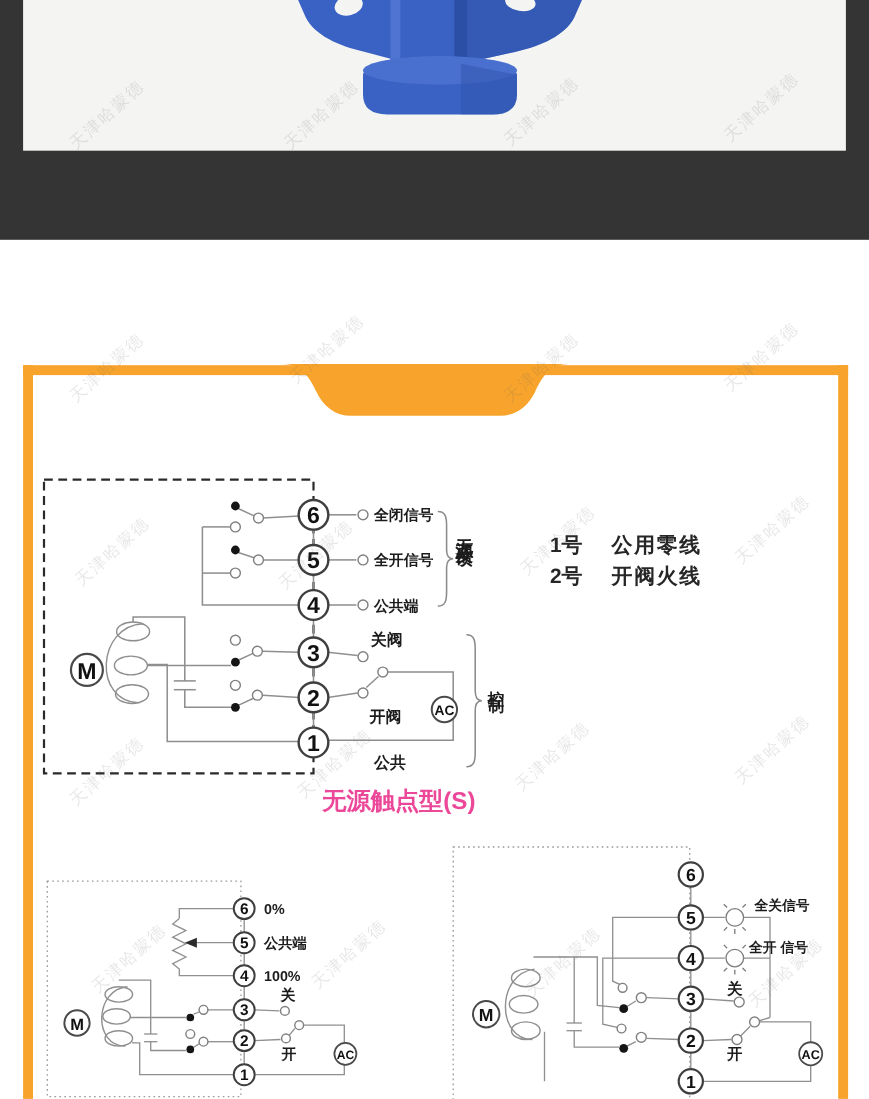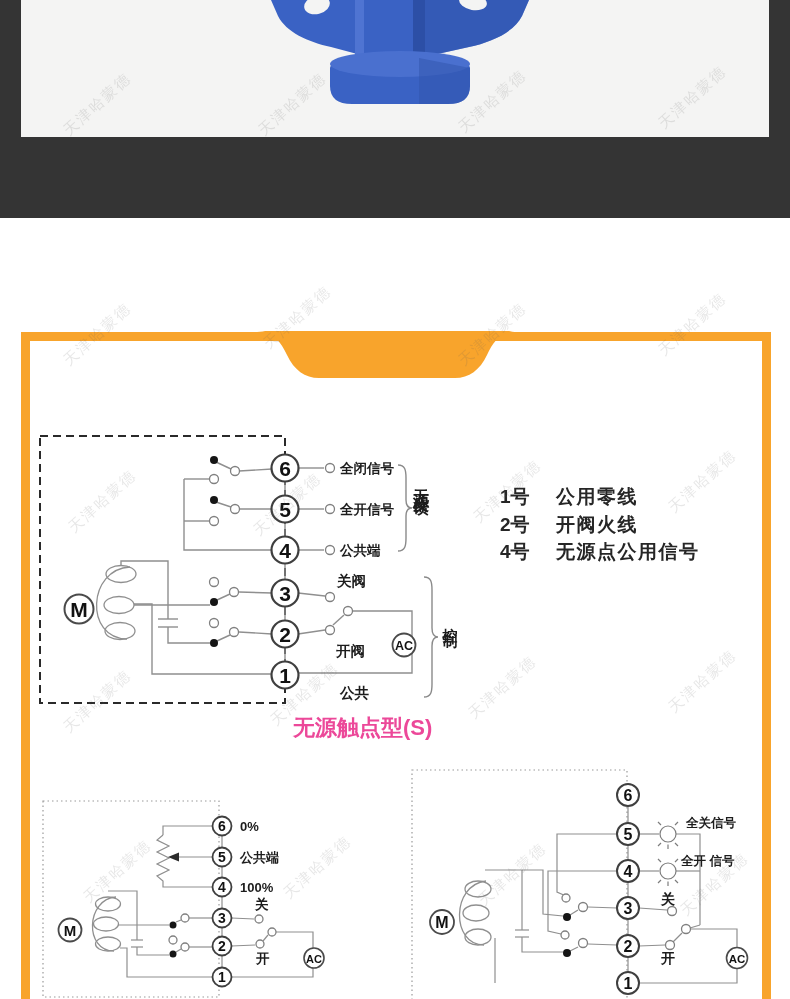--- a/index.html
+++ b/index.html
@@ -196,21 +196,20 @@
     <path class="brace" d="M368,45 C375,45 376,50 376,58 L376,80 C376,86 378,88 382,88 C378,88 376,90 376,96 L376,118 C376,126 375,131 368,131"></path>
     <path class="brace" d="M394,157 C401,157 402,162 402,170 L402,208 C402,214 404,217 408,217 C404,217 402,220 402,226 L402,264 C402,272 401,277 394,277"></path>
   </svg>
 
   <div class="vlabel fb">无源反馈</div>
   <div class="vlabel ctl">控制</div>
 
   <div class="legend">
     <div class="row"><span class="num">1号</span><span class="desc">公用零线</span></div>
     <div class="row"><span class="num">2号</span><span class="desc">开阀火线</span></div>
-    <div class="row"><span class="num">4号</span><span class="desc">无源点公用信号</span></div>
   </div>
 
   <div class="caption">无源触点型(S)</div>
 
   <svg class="d2" width="345" height="204" viewBox="0 0 345 204">
     <rect x="3" y="6" width="176" height="196" fill="none" stroke="#9a9a9a" stroke-width="1.2" stroke-dasharray="1.5,3"></rect>
     <g>
       <path class="wire2" d="M182,31 V182"></path>
       <path class="wire2" d="M172.5,31 H123 V40"></path>
       <path class="wire2" d="M123,40 L117,45 L129,51 L117,57 L129,63 L117,69 L129,75 L117,81 L123,86 V92 H172.5"></path>

